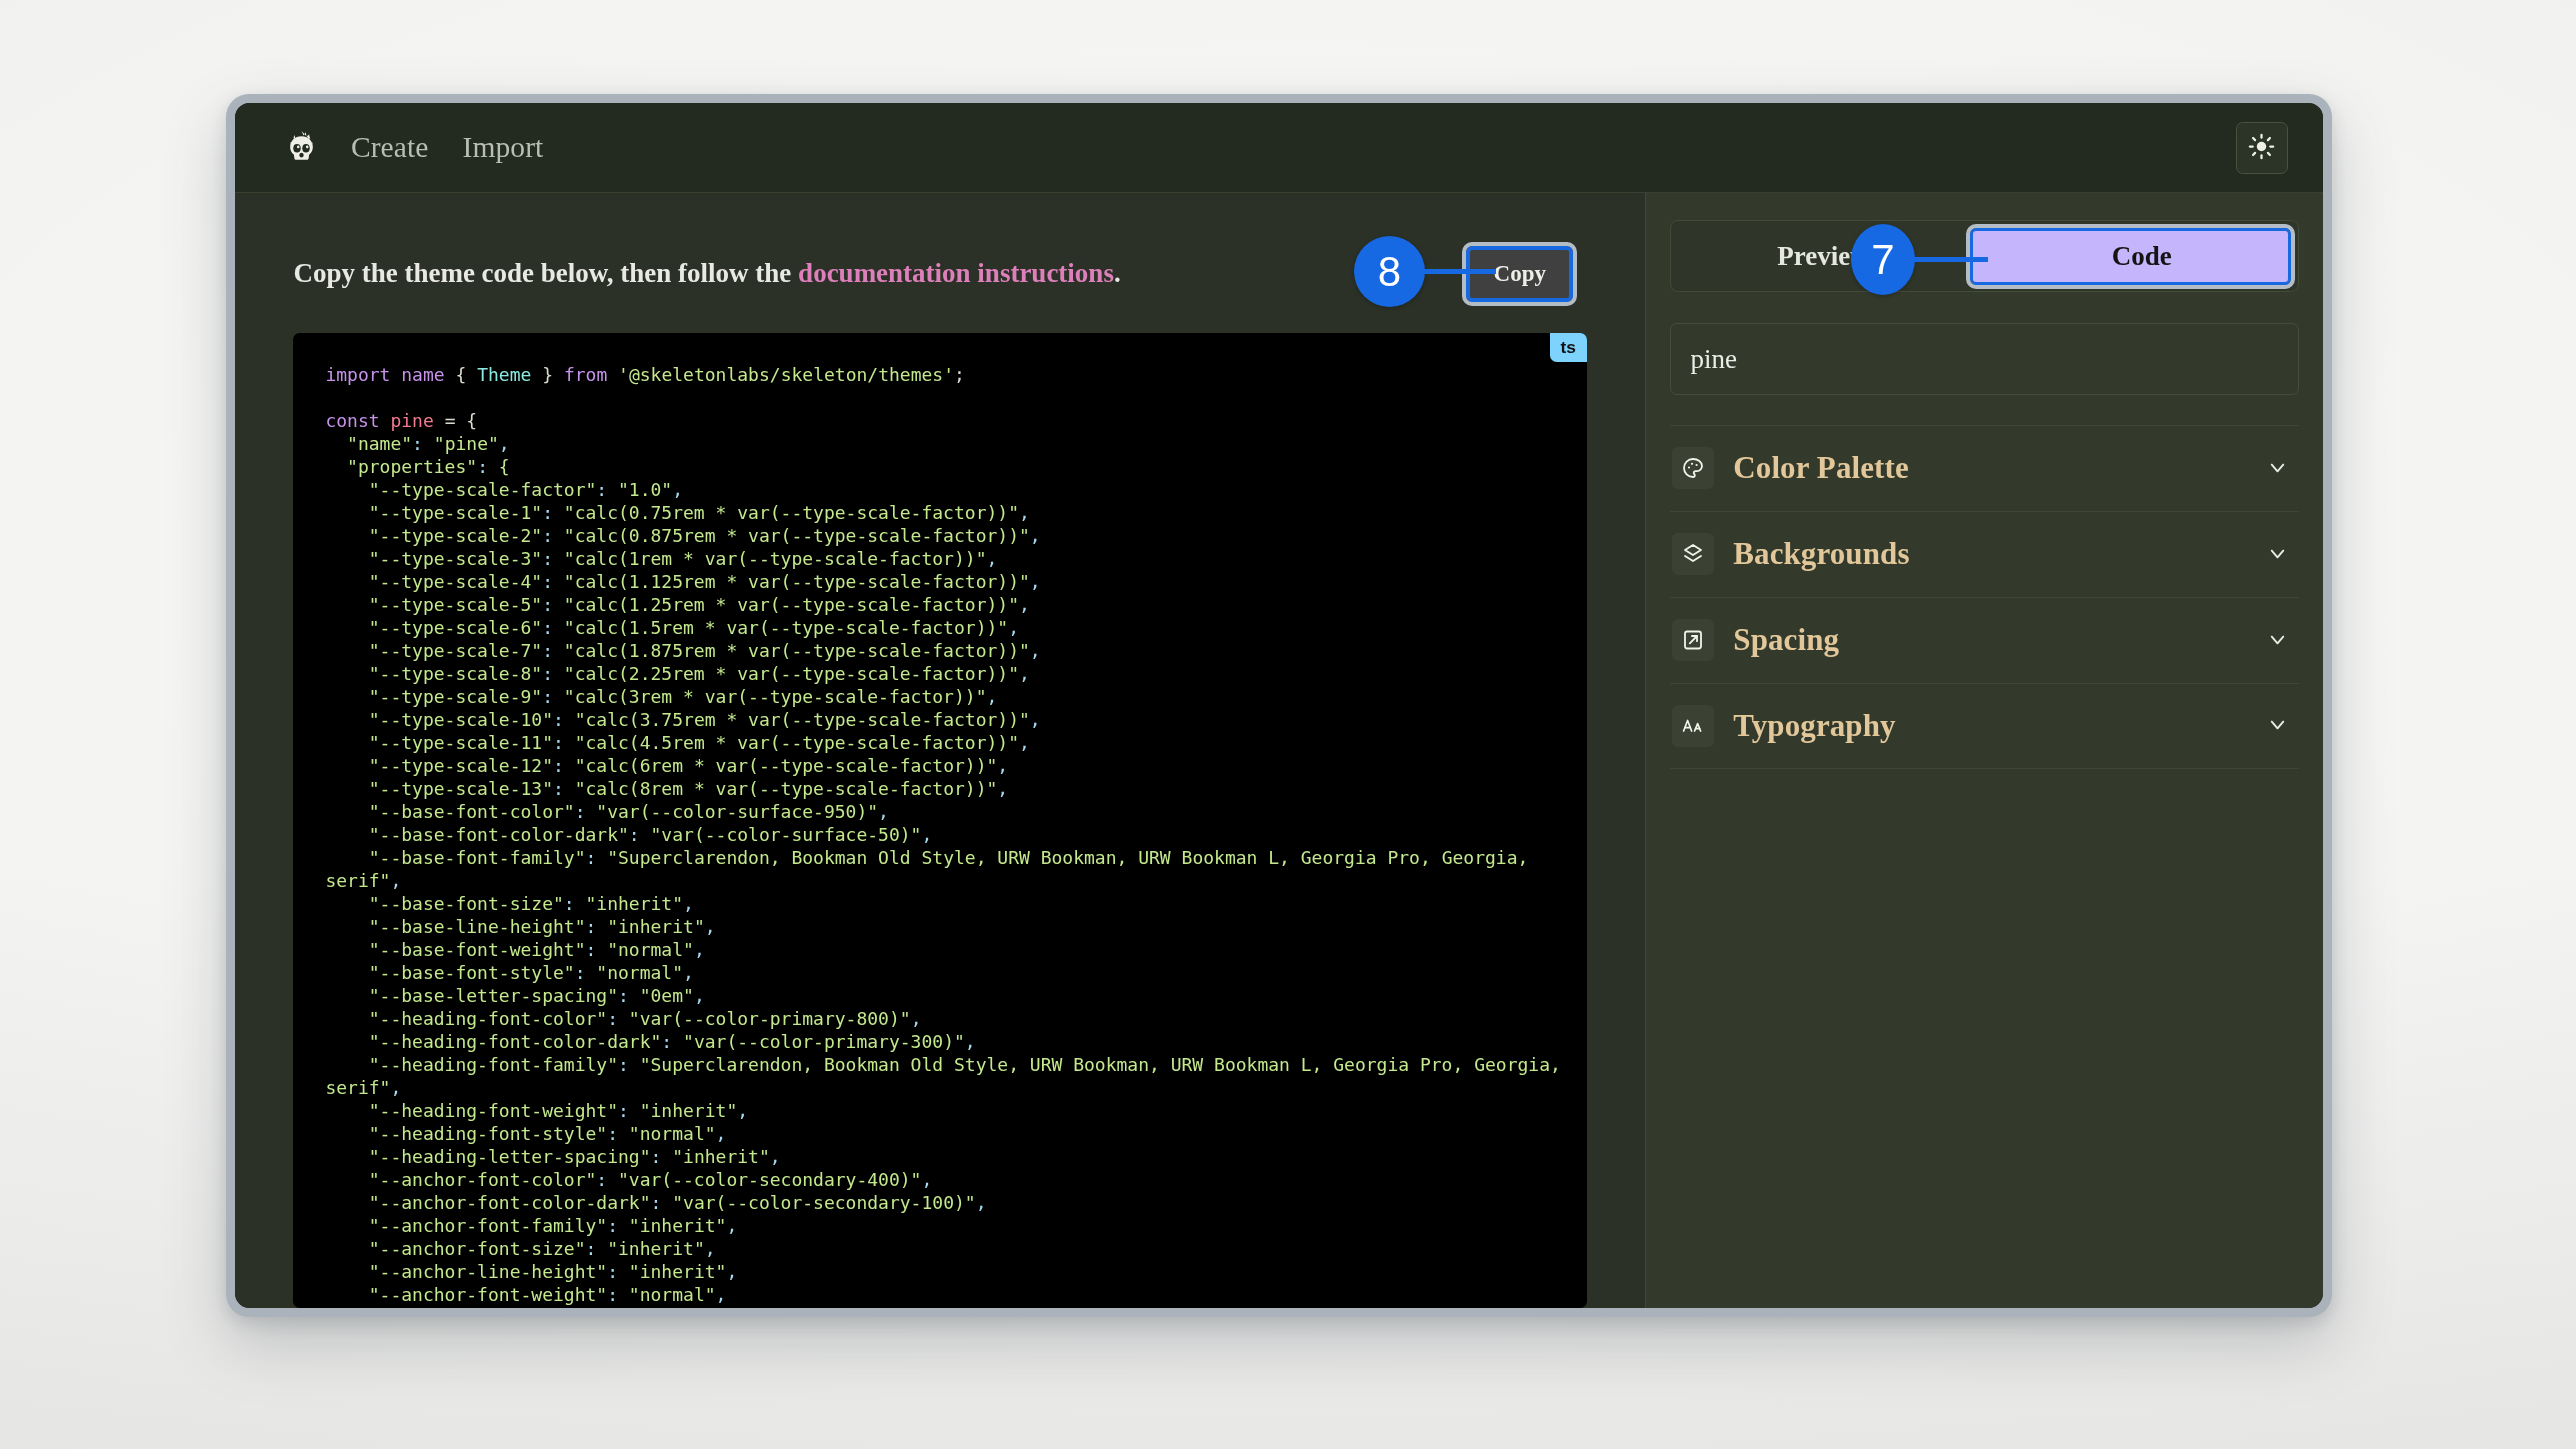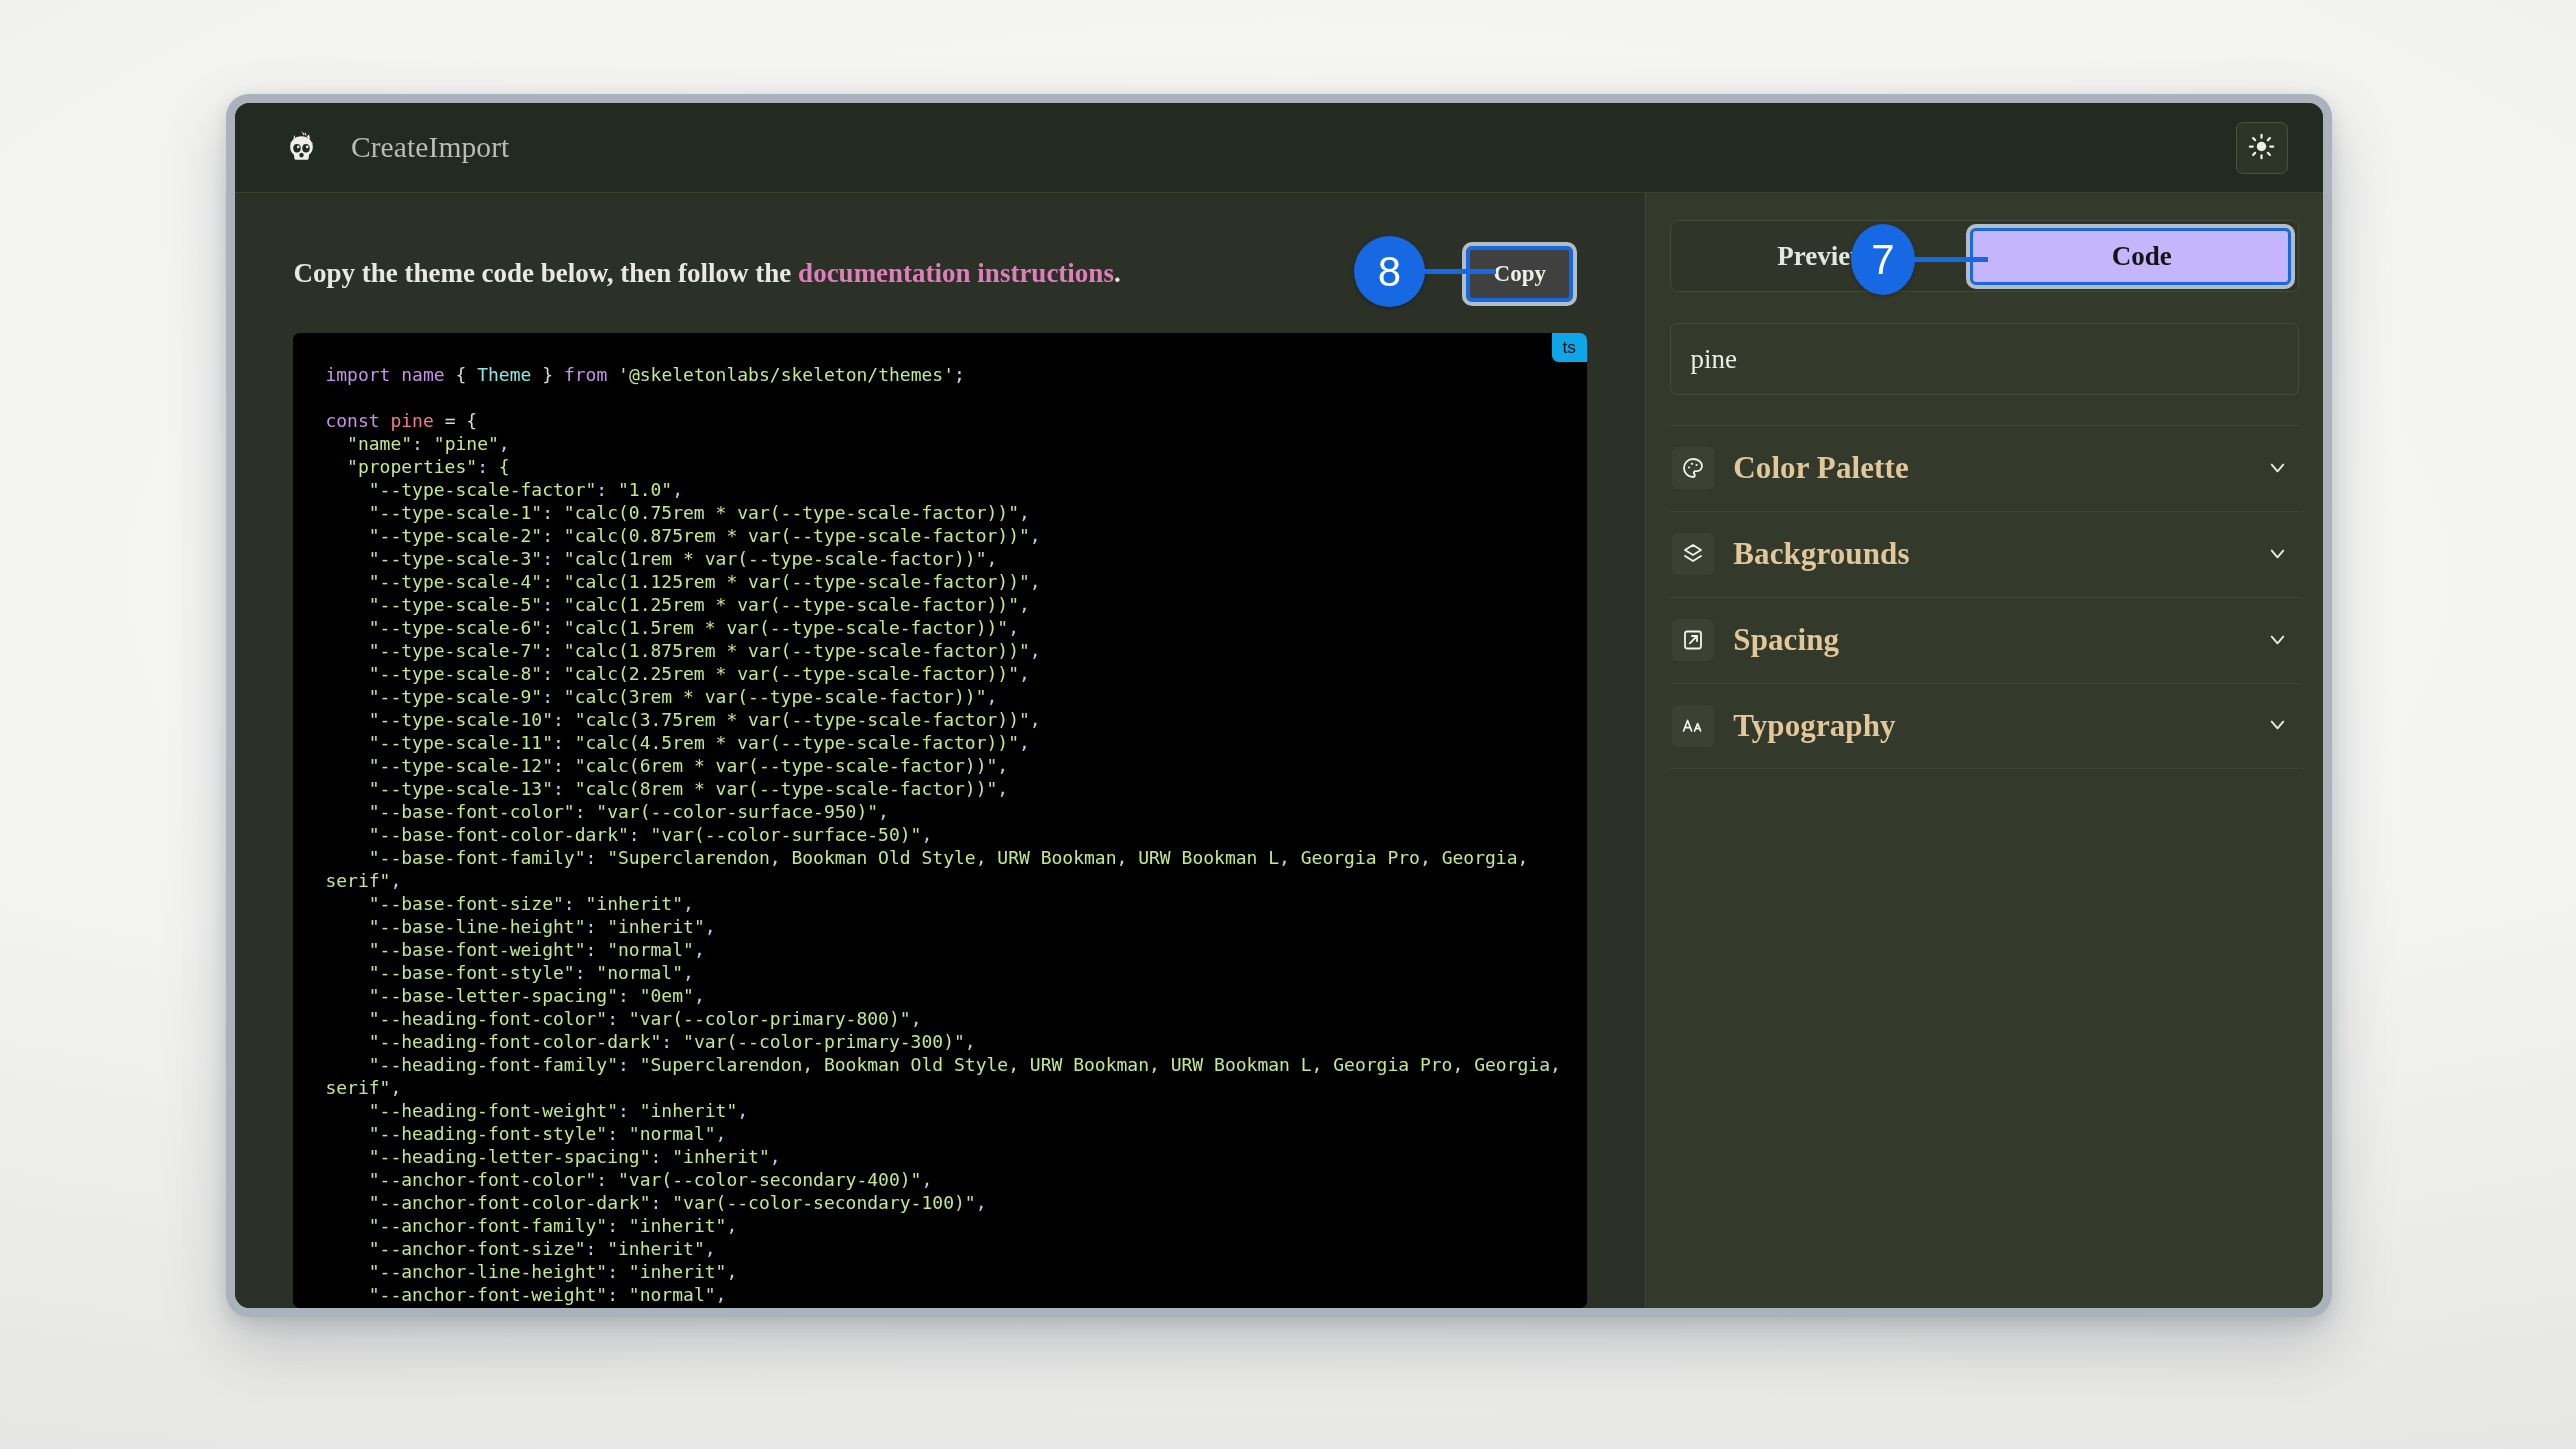--- a/index.html
+++ b/index.html
@@ -42,21 +42,21 @@
   
   #topbar {
     height: 90px;
     background: #232a20;
     display: flex; align-items: center;
     padding: 0 35px 0 47px;
     border-bottom: 0.7px solid #39402f;
     flex: 0 0 auto;
   }
   #logo { width: 39px; height: 39px; flex: 0 0 auto; margin-right: 29.5px; }
-  .nav-links { display: flex; align-items: center; }
+  .nav-links { display: flex; align-items: center; gap: 34px; }
   .nav-link {
     font-size: 29.5px; color: #b9bdb2; letter-spacing: 0.1px;
     font-family: "Liberation Serif", serif;
     text-decoration: none; cursor: pointer;
   }
   .spacer { flex: 1 1 auto; }
   #theme-toggle {
     width: 52px; height: 52px;
     border: 0.7px solid #4a5140;
     border-radius: 6.7px;
@@ -107,23 +107,23 @@
   #code-card {
     position: relative;
     background: #000;
     border-radius: 6.7px;
     flex: 1 1 auto;
     margin-top: 19px;
     overflow: hidden;
   }
   #lang-badge {
     position: absolute; right: 0; top: 0;
-    background: #0ea5e9; color: #111;
+    background: #7dd3fc; color: #111;
     font-family: "Liberation Sans", sans-serif;
-    font-weight: 400; font-size: 17.4px;
+    font-weight: 700; font-size: 17.4px;
     padding: 3.4px 10.7px 4.7px 10.7px;
     border-bottom-left-radius: 6.7px;
     z-index: 3;
   }
   #code {
     font-family: "DejaVu Sans Mono", monospace;
     font-size: 18px;
     line-height: 23px;
     padding: 29.5px 0 0 32px;
     white-space: pre-wrap;

